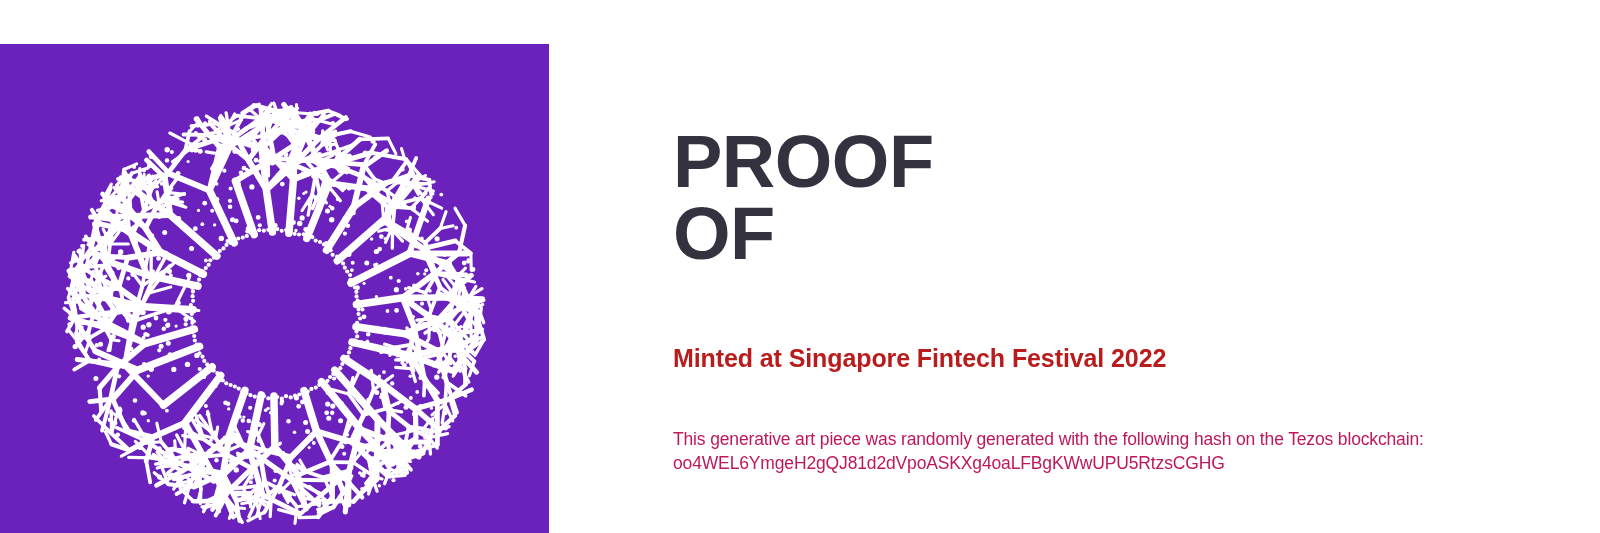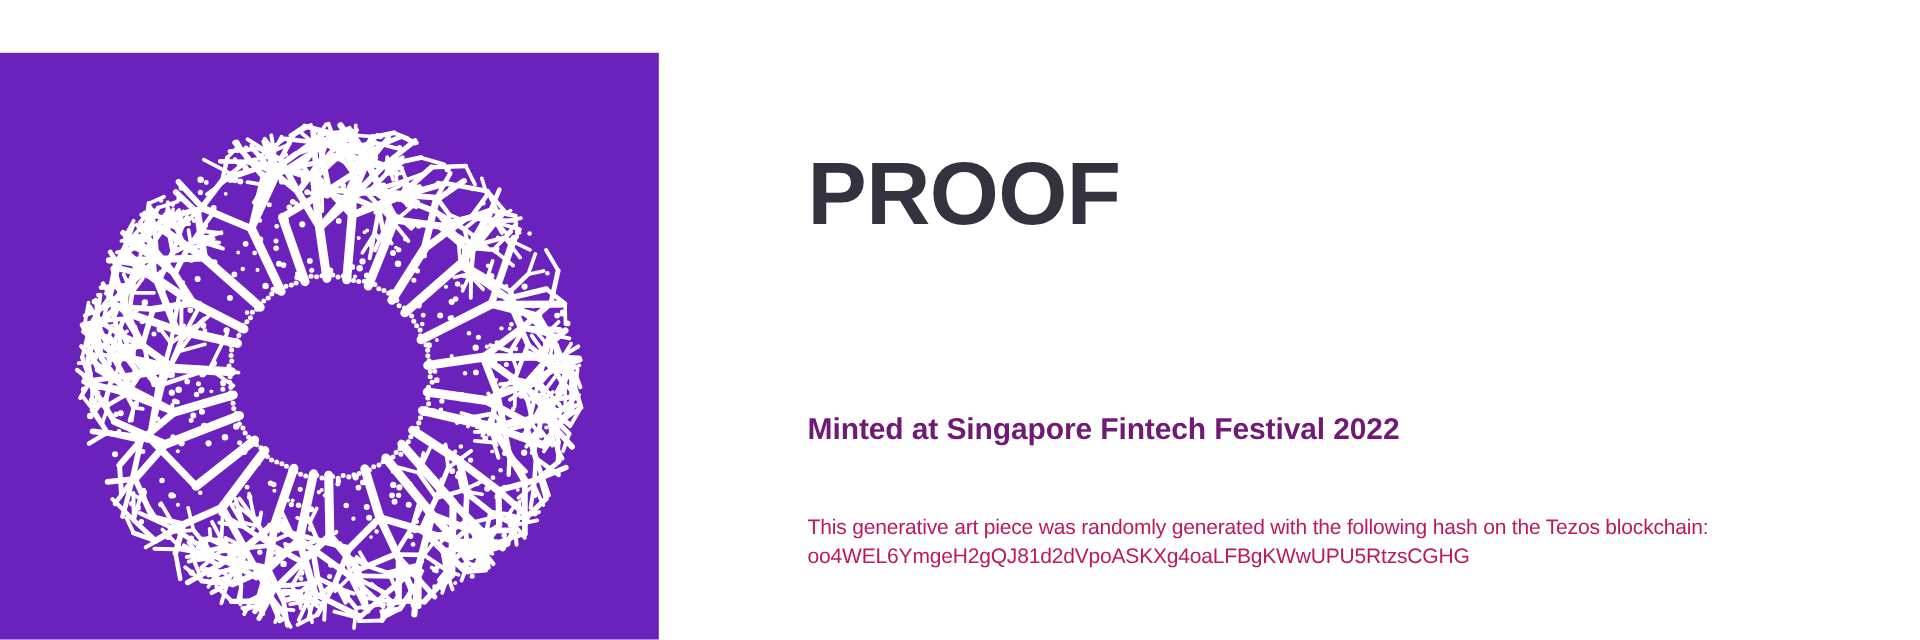--- a/index.html
+++ b/index.html
@@ -74,21 +74,21 @@
   #subtitle {
     display: block;
     position: absolute;
     left: 0;
     top: 299px;
     font-family: "Liberation Sans", "DejaVu Sans", sans-serif;
     font-weight: 700;
     font-size: 25px;
     line-height: 30px;
     letter-spacing: -0.1px;
-    color: #701a75;
+    color: #b91c1c;
     white-space: nowrap;
     margin: 0;
   }
 
   #hash-block {
     position: absolute;
     left: 0;
     top: 383px;
     width: 860px;
   }
@@ -1697,20 +1697,21 @@
           <circle cx="326.5" cy="199.6" r="2.6"></circle>
           <circle cx="360.9" cy="262.5" r="1.6"></circle>
         </g>
     </svg>
   </div>
 
   <div id="text-panel">
 
     <div id="title-block">
       <span class="title-line">PROOF</span>
+      <span class="title-line">OF</span>
     </div>
 
     <span id="subtitle">Minted at Singapore Fintech Festival 2022</span>
 
     <div id="hash-block">
       <span class="body-line">This generative art piece was randomly generated with the following hash on the Tezos blockchain:</span>
       <span class="body-line">oo4WEL6YmgeH2gQJ81d2dVpoASKXg4oaLFBgKWwUPU5RtzsCGHG</span>
     </div>
 
   </div>

